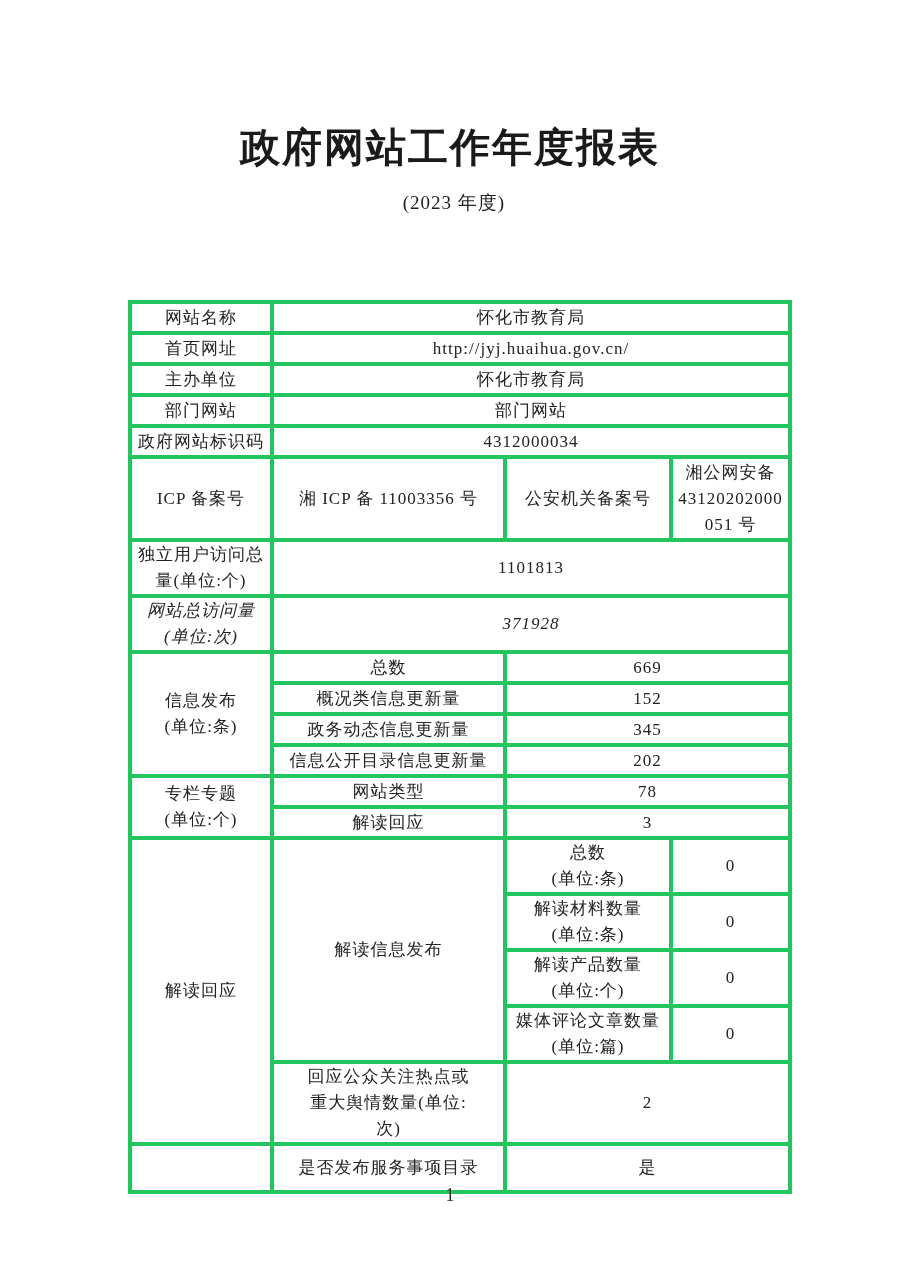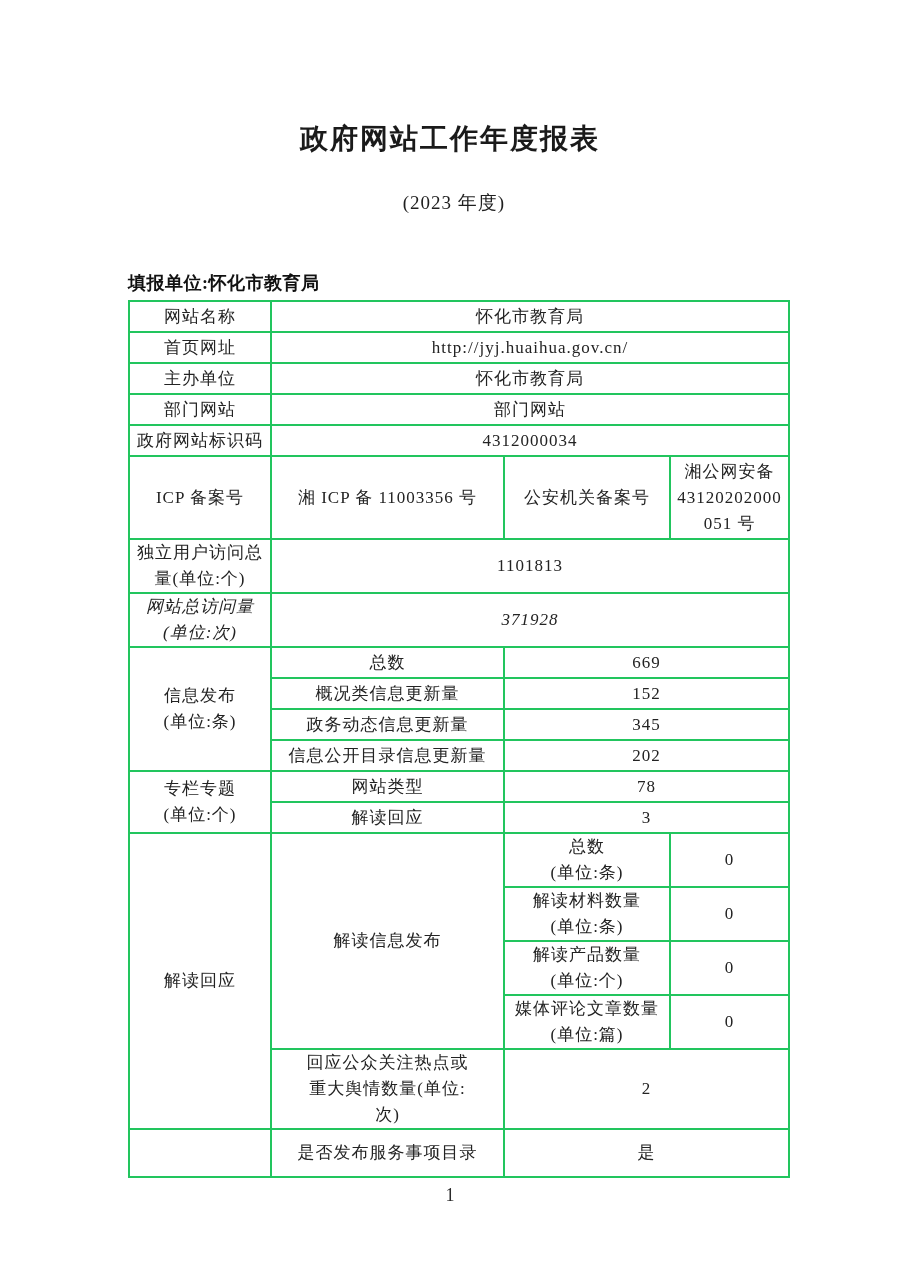--- a/index.html
+++ b/index.html
@@ -14,21 +14,21 @@
     overflow: hidden;
   }
   .doc-title {
     position: absolute;
     top: 120px;
     left: 0;
     width: 900px;
     text-align: center;
     font-family: "Liberation Sans", sans-serif;
     font-weight: 700;
-    font-size: 28px;
+    font-size: 40px;
     letter-spacing: 2px;
     color: #1a1a1a;
   }
   .doc-subtitle {
     position: absolute;
     top: 190px;
     left: 4px;
     width: 900px;
     text-align: center;
     font-size: 19px;
@@ -47,21 +47,21 @@
   table.report {
     position: absolute;
     top: 300px;
     left: 128px;
     width: 660px;
     border-collapse: collapse;
     table-layout: fixed;
     border: 2px solid #4a4a4a;
   }
   table.report td {
-    border: 2px solid #22c55e;
+    border: 4px solid #22c55e;
     text-align: center;
     vertical-align: middle;
     white-space: pre-line;
     font-size: 17px;
     line-height: 26px;
     letter-spacing: 1px;
     padding: 0 3px;
     color: #232323;
   }
   tr.h31 { height: 31px; }
@@ -91,21 +91,20 @@
     color: #2a2a2a;
   }
 </style>
 </head>
 <body>
 
 <div class="page">
 
   <div class="doc-title">政府网站工作年度报表</div>
   <div class="doc-subtitle">(2023 年度)</div>
-  <div class="report-unit">填报单位:怀化市教育局</div>
 
   <table class="report">
     <colgroup>
       <col style="width:142px">
       <col style="width:233px">
       <col style="width:166px">
       <col style="width:119px">
     </colgroup>
 
     <tbody>

